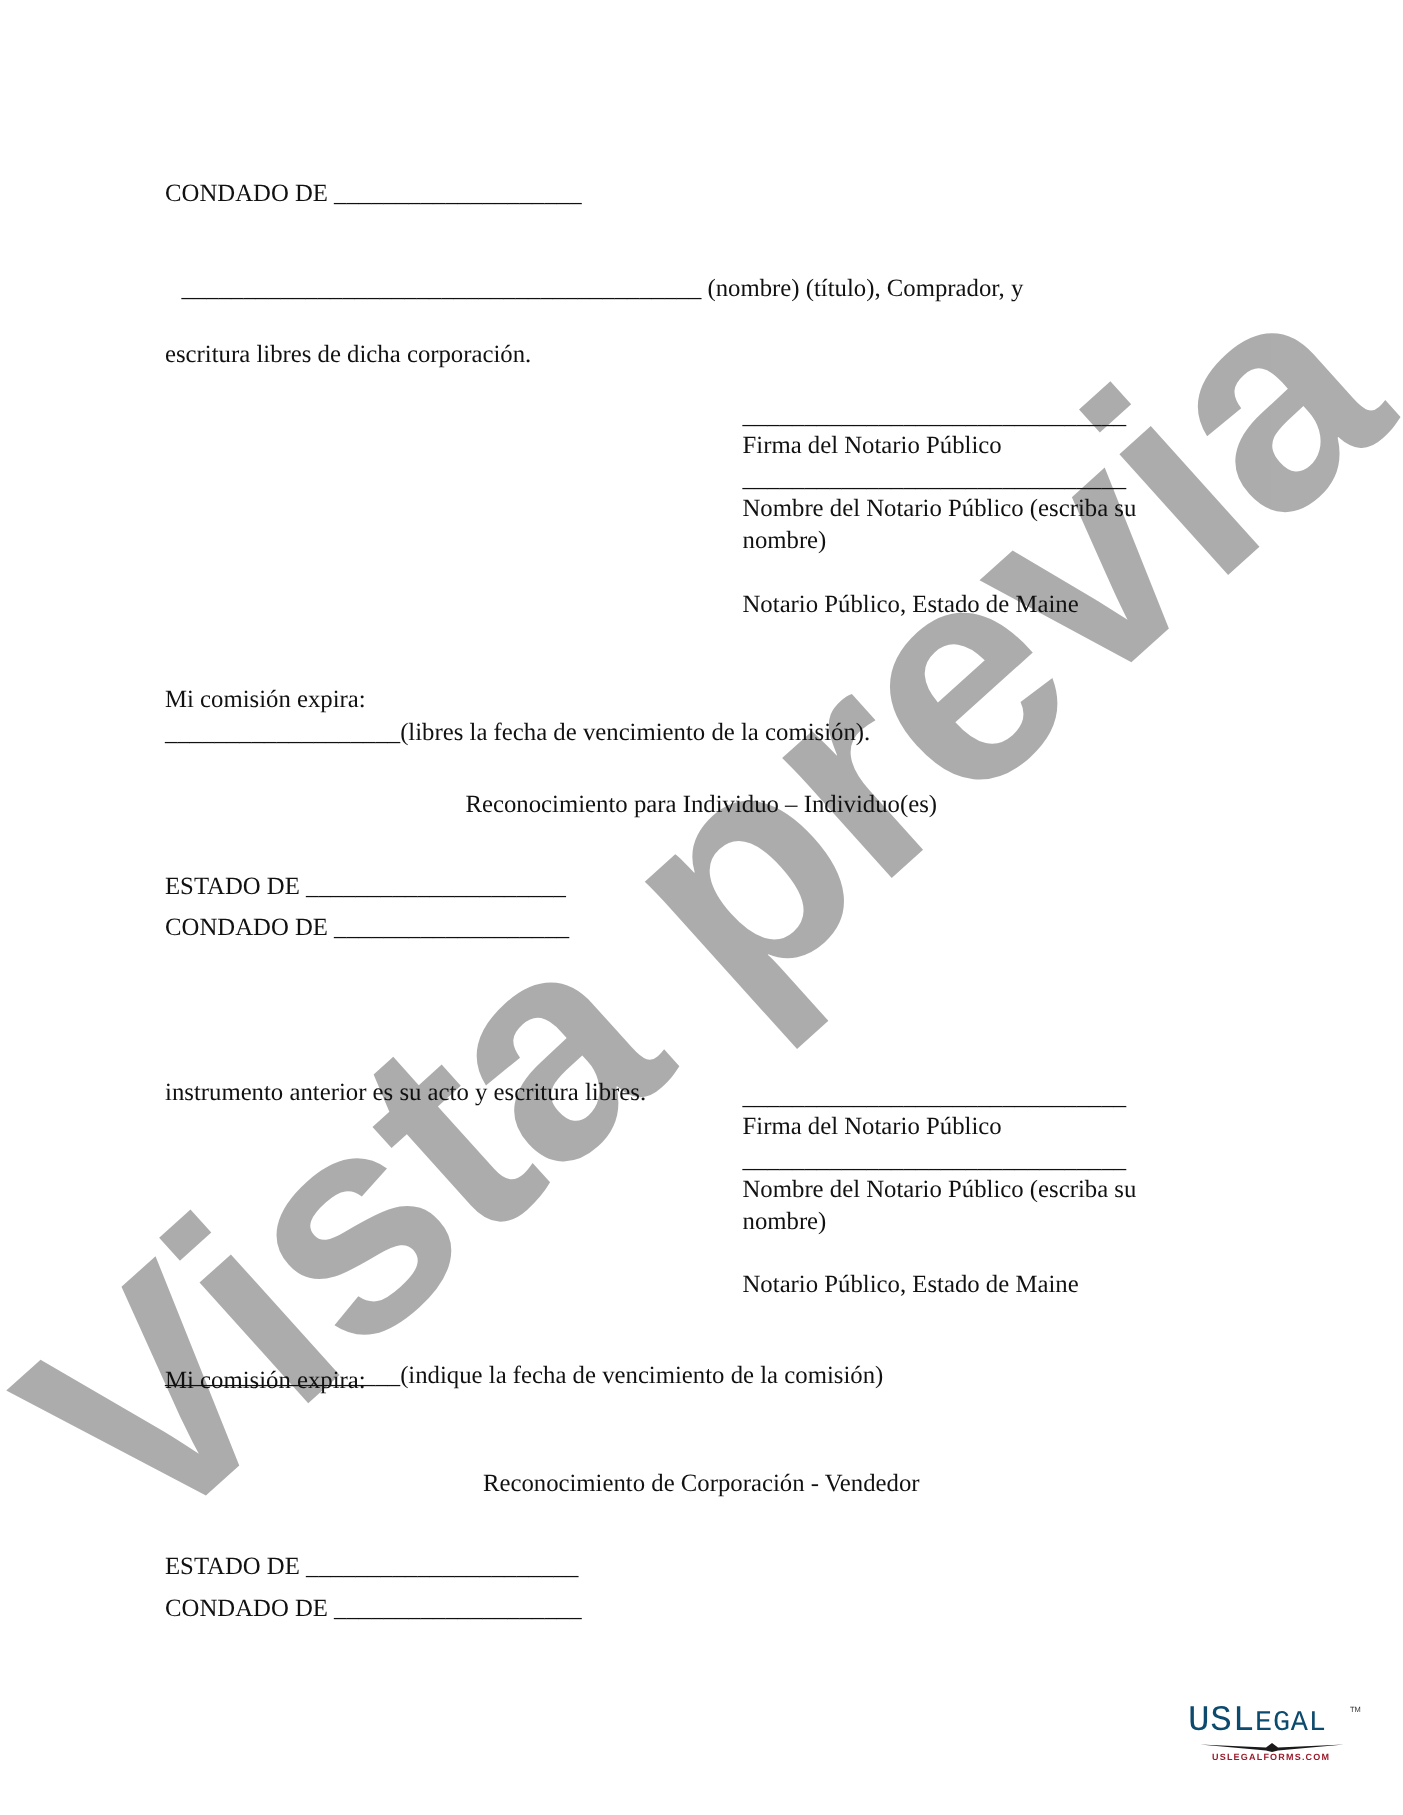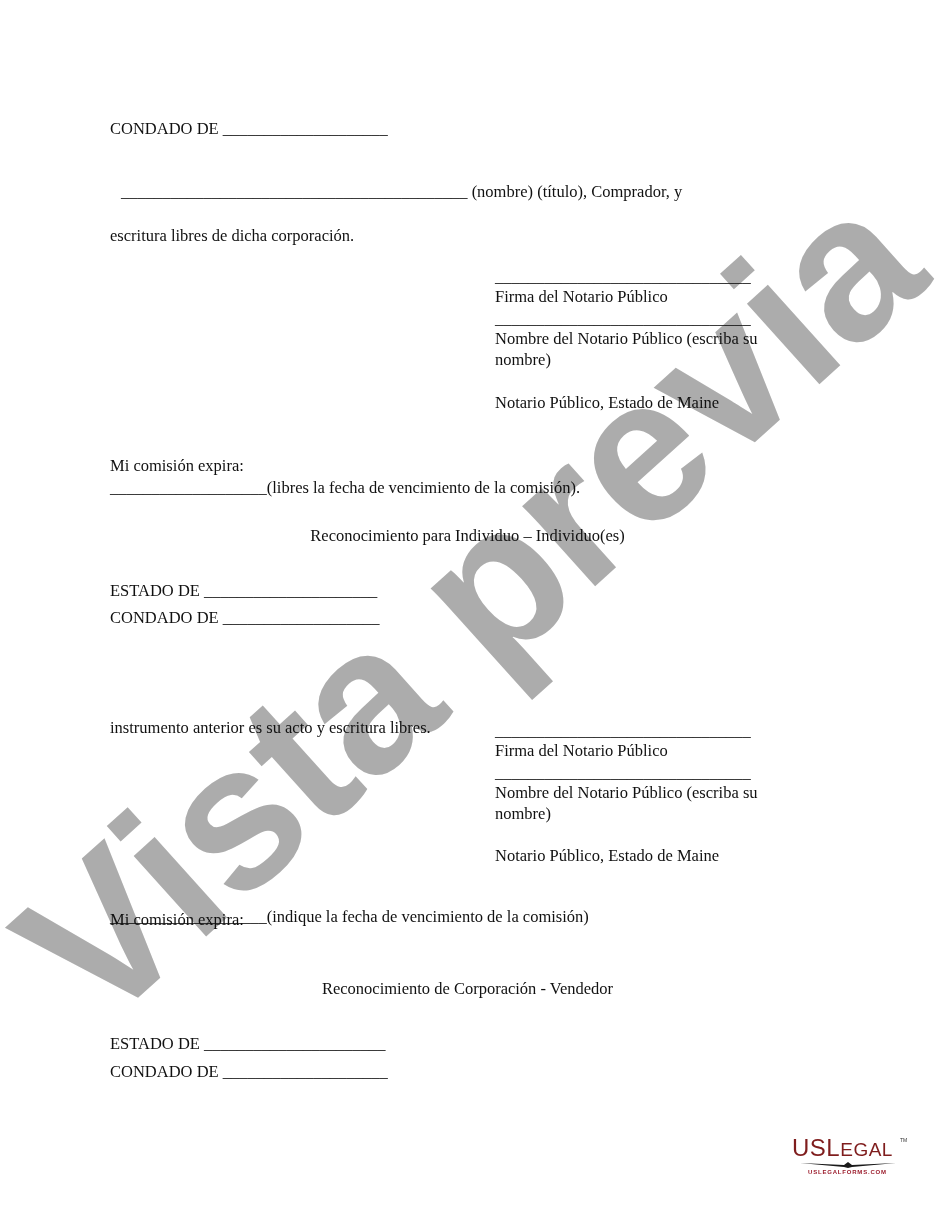--- a/index.html
+++ b/index.html
@@ -17,22 +17,22 @@
       transform: translate(-50%, -50%) rotate(-42deg);
       font-family: "Liberation Sans", "DejaVu Sans", sans-serif;
       font-weight: bold; font-size: 205px; color: #a6a6a6;
       opacity: 0.92; white-space: nowrap; letter-spacing: -2px;
       pointer-events: none; z-index: 0;
     }
     .text-layer { position: absolute; left: 0; top: 0; width: 935px; height: 1210px; z-index: 1; }
     .logo { position: absolute; left: 792px; top: 1136px; width: 115px; height: 44px; }
     .logo-main {
       position: absolute; left: 0; top: 0;
-      font-family: Liberation Sans, sans-serif;
-      font-size: 24px; color: #7f1d1d; letter-spacing: 0.5px; line-height: 24px;
+      font-family: Liberation Mono, monospace;
+      font-size: 24px; color: #0c4a6e; letter-spacing: 0.5px; line-height: 24px;
     }
     .logo-main .small { font-size: 19px; }
     .logo-tm { position: absolute; left: 108px; top: 1px; font-size: 5px; color: #333; font-family: "Liberation Sans", sans-serif; }
     .logo-wing { position: absolute; left: 8px; top: 26px; width: 96px; height: 6px; }
     .logo-url {
       position: absolute; left: 16px; top: 33px;
       font-family: "Liberation Sans", "DejaVu Sans", sans-serif;
       font-size: 6px; color: #9b1b2b; letter-spacing: 0.8px; font-weight: bold;
     }
   </style>

